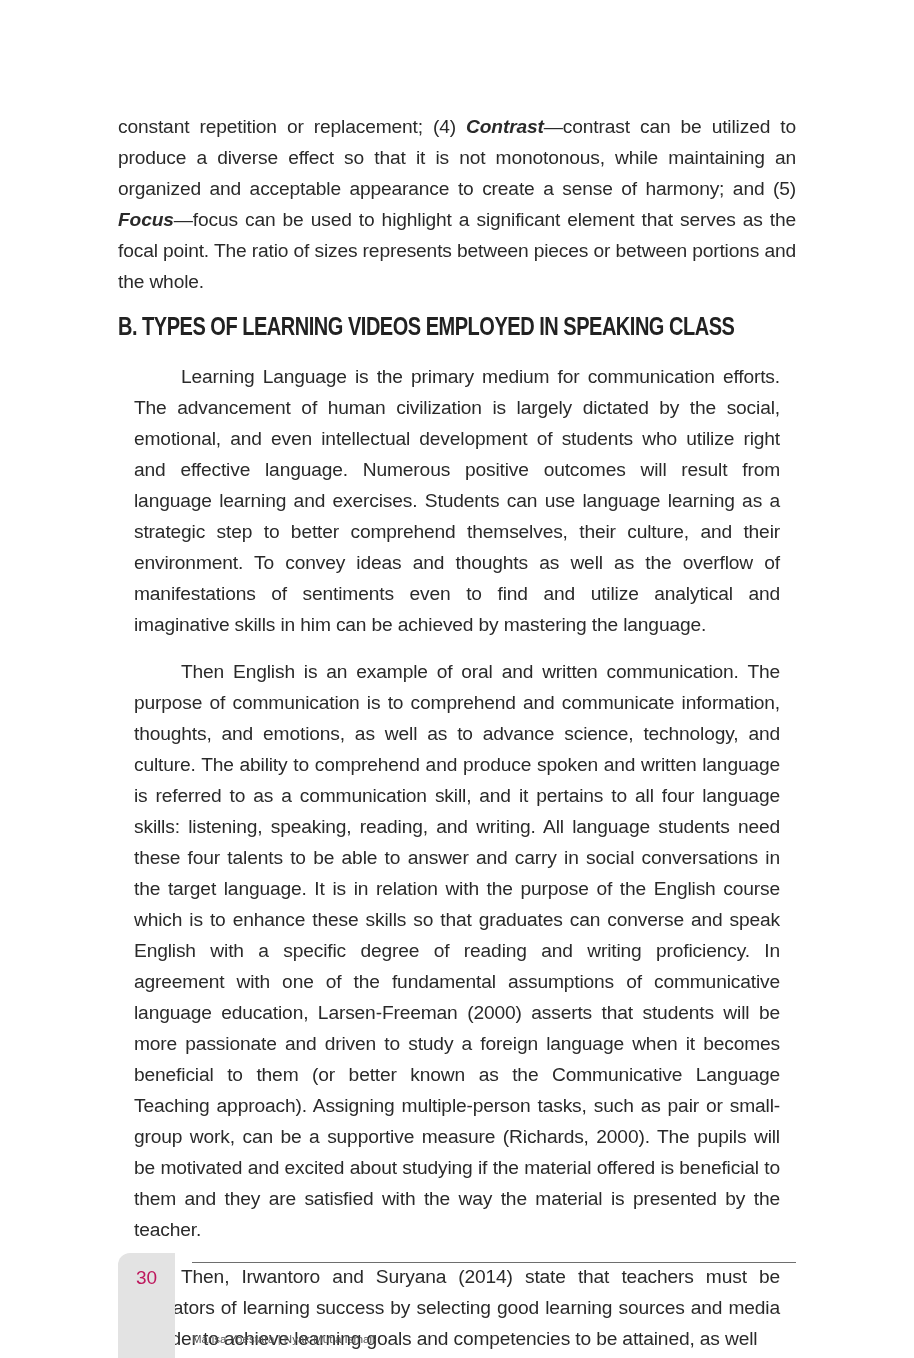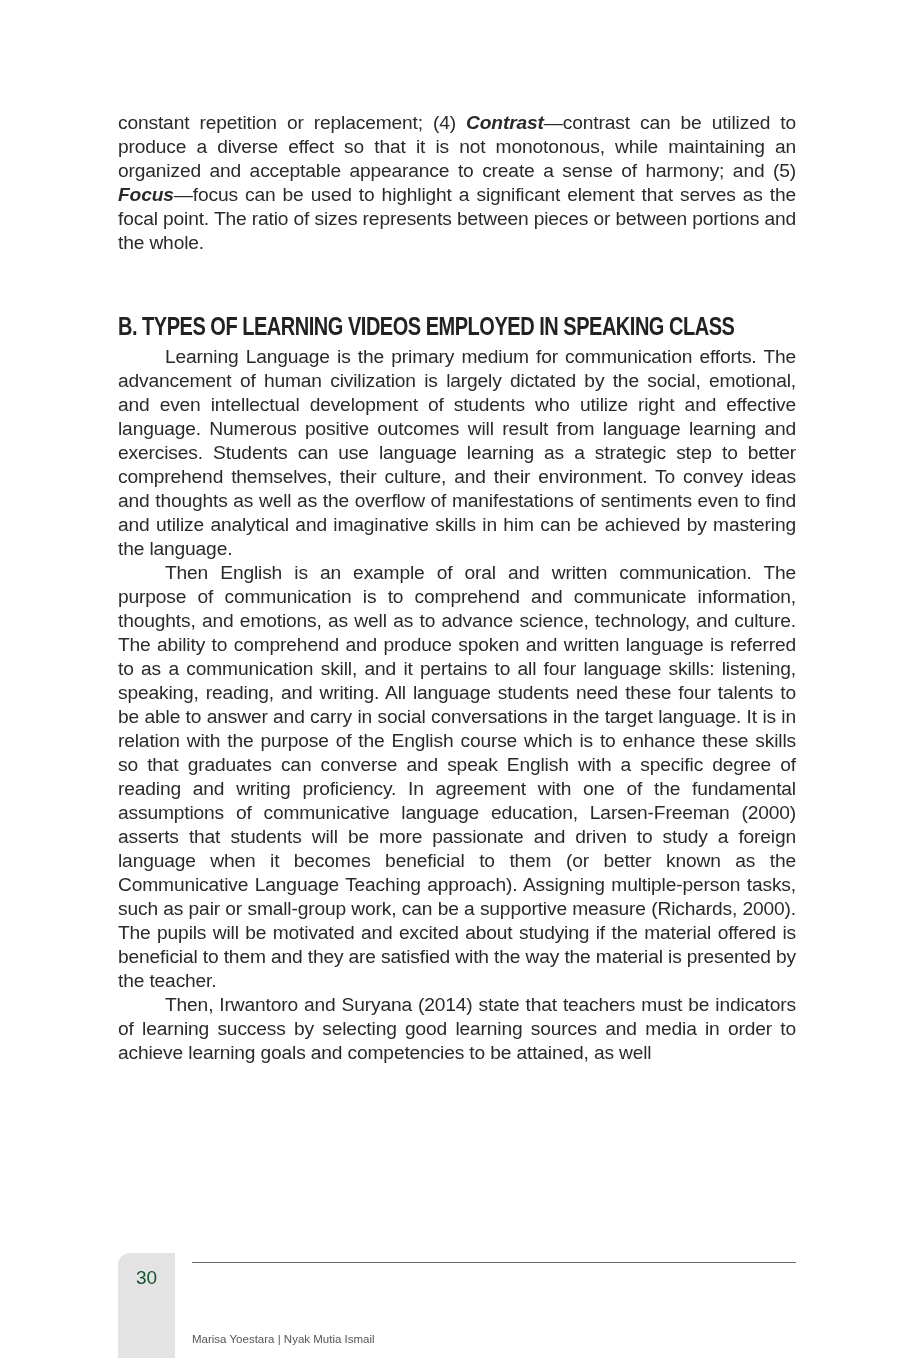--- a/index.html
+++ b/index.html
@@ -1,41 +1,41 @@
 <!DOCTYPE html>
 <html><head>
 <meta charset="utf-8">
 <style>
   html, body { margin: 0; padding: 0; background: #ffffff; }
   body { width: 914px; height: 1358px; position: relative; overflow: hidden; }
   .page { position: absolute; left: 0; top: 0; width: 914px; height: 1358px; }
   .body-text {
     position: absolute; left: 118px; width: 678px;
     font-family: "Liberation Sans", sans-serif;
-    font-size: 19.2px; line-height: 24px; color: #2a2a2a;
+    font-size: 19.2px; line-height: 31px; color: #2a2a2a;
     text-align: justify; margin: 0;
     letter-spacing: -0.15px;
   }
   .p1 { top: 111px; }
   .heading {
     position: absolute; left: 118px; top: 306px; width: 700px;
     font-family: "Liberation Sans", sans-serif; font-weight: bold;
     font-size: 25px; line-height: 40px; color: #222222;
     transform: scaleX(0.80); transform-origin: left center;
     letter-spacing: -0.6px; white-space: nowrap; margin: 0;
   }
   .p2 { top: 345px; }
-  .indent { text-indent: 47px; margin: 0; }
+  .indent { text-indent: 47px; margin: 16px; }
   .footer-tab {
     position: absolute; left: 118px; top: 1253px; width: 57px; height: 105px;
     background: #e3e3e3; border-top-left-radius: 12px;
   }
   .page-number {
     position: absolute; left: 0; top: 14px; width: 57px; text-align: center;
-    font-family: "Liberation Sans", sans-serif; font-size: 19px; color: #14532d;
+    font-family: "Liberation Sans", sans-serif; font-size: 19px; color: #be185d;
   }
   .footer-rule { position: absolute; left: 192px; top: 1262px; width: 604px; height: 1px; background: #6e6e6e; }
   .footer-author {
     position: absolute; left: 192px; top: 1333px;
     font-family: "Liberation Sans", sans-serif; font-size: 11.5px; color: #555555;
   }
 </style>
 </head>
 <body>
 

